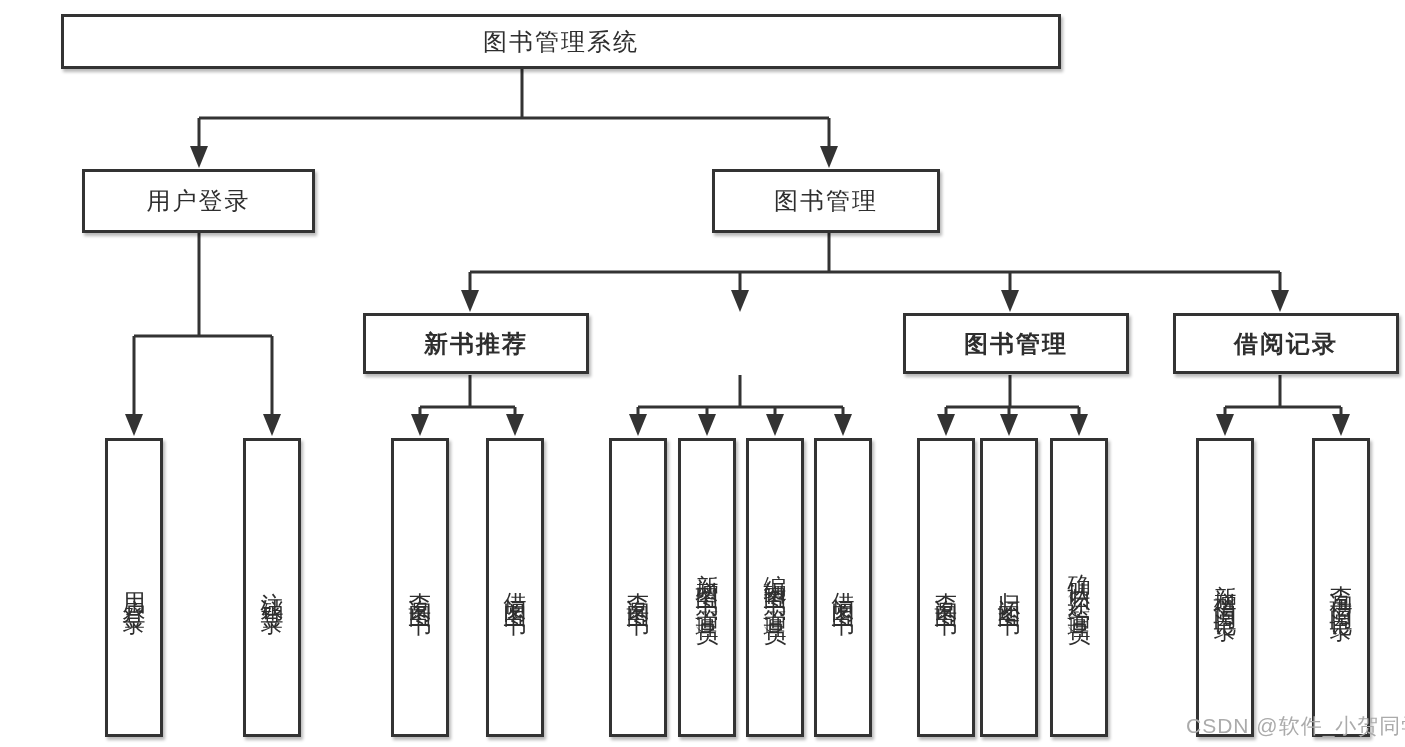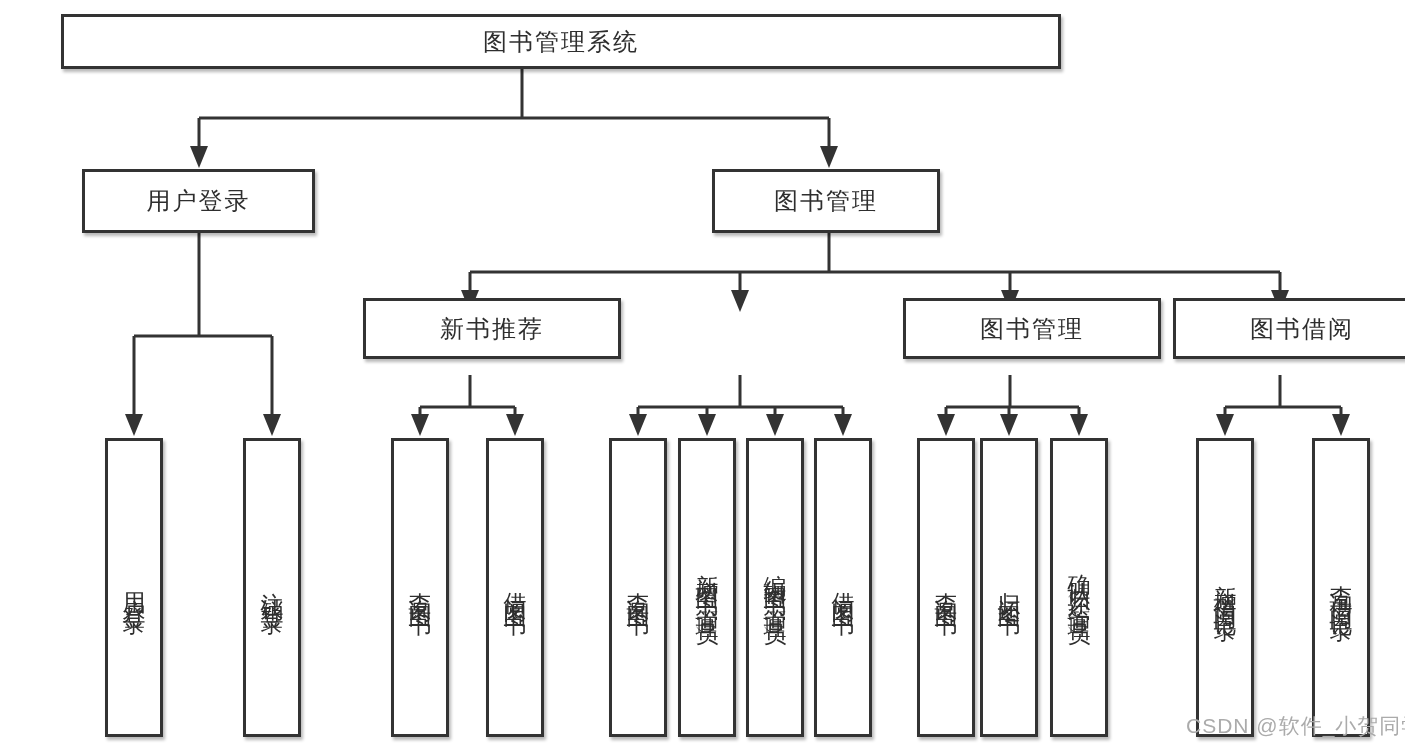--- a/index.html
+++ b/index.html
@@ -28,21 +28,21 @@
     letter-spacing:7px;
     line-height:1;
     white-space:nowrap;
   }
   
   .n-root{left:22px;top:14px;width:1000px;height:55px;margin-left:39px;}
   
   .n-userlogin{left:82px;top:169px;width:233px;height:64px;}
   .n-bookmgmt{left:712px;top:169px;width:228px;height:64px;}
   
-  .lvl3{top:298px;height:61px;width:258px;}
+  .lvl3{top:313px;height:61px;width:226px;font-weight:bold;}
   .n-newbook{left:363px;}
   .n-borrow{left:633px;}
   .n-current{left:903px;}
   .n-records{left:1173px;}
   
   .leaf{top:438px;width:58px;height:299px;}
   .lf-1{left:105px;} .lf-2{left:243px;}
   .lf-3{left:391px;} .lf-4{left:486px;}
   .lf-5{left:609px;} .lf-6{left:678px;} .lf-7{left:746px;} .lf-8{left:814px;}
   .lf-9{left:917px;} .lf-10{left:980px;} .lf-11{left:1050px;}
@@ -105,21 +105,21 @@
     <span class="h-label">图书管理</span>
   </div>
 
   <div class="box lvl3 n-newbook">
     <span class="h-label">新书推荐</span>
   </div>
   <div class="box lvl3 n-current">
     <span class="h-label">图书管理</span>
   </div>
   <div class="box lvl3 n-records">
-    <span class="h-label">图书借阅</span>
+    <span class="h-label">借阅记录</span>
   </div>
 
   <div class="box leaf lf-1">
     <span class="v-label">用户登录</span>
   </div>
   <div class="box leaf lf-2">
     <span class="v-label">注销登录</span>
   </div>
 
   <div class="box leaf lf-3">

